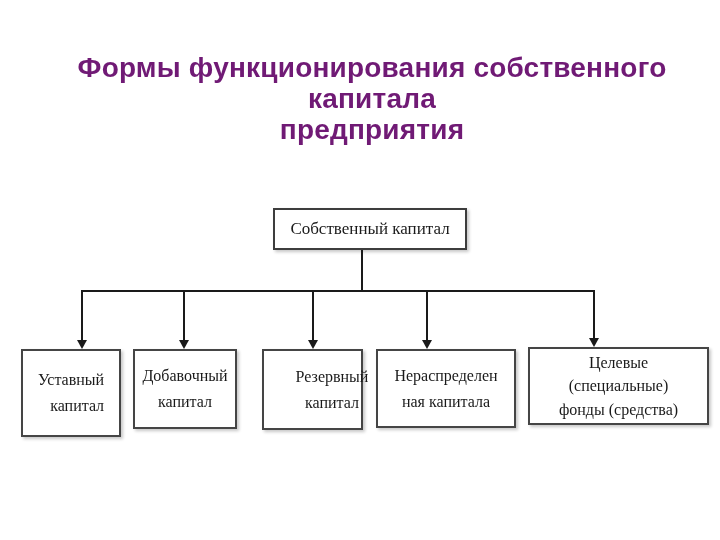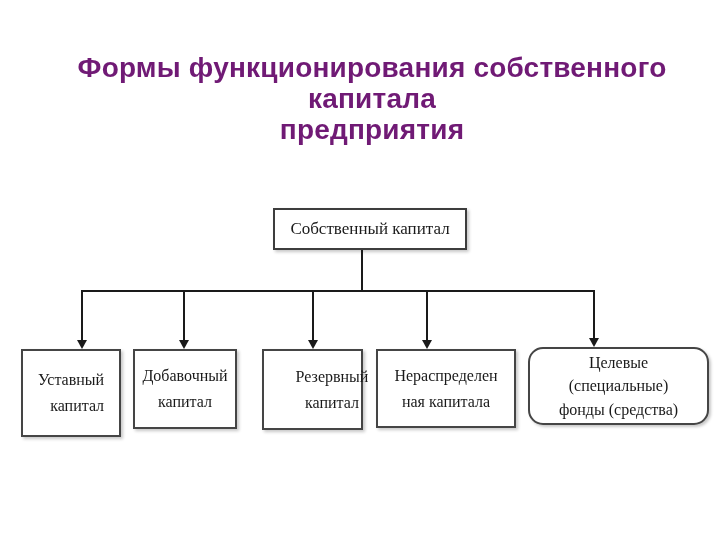--- a/index.html
+++ b/index.html
@@ -42,21 +42,21 @@
   }
   .root-box {
     left: 273px; top: 208px; width: 194px; height: 42px;
     font-size: 17px;
     border-color: #3d3d3d;
   }
   .child-box {
     font-size: 16px;
     line-height: 1.62;
   }
-  .child-box.tight { line-height: 1.45; border-radius: 15px; }
+  .child-box.tight { line-height: 1.45; }
   .line {
     position: absolute;
     background: #1a1a1a;
   }
   .arrowhead {
     position: absolute;
     width: 0; height: 0;
     border-left: 5px solid transparent;
     border-right: 5px solid transparent;
     border-top: 9px solid #1a1a1a;

